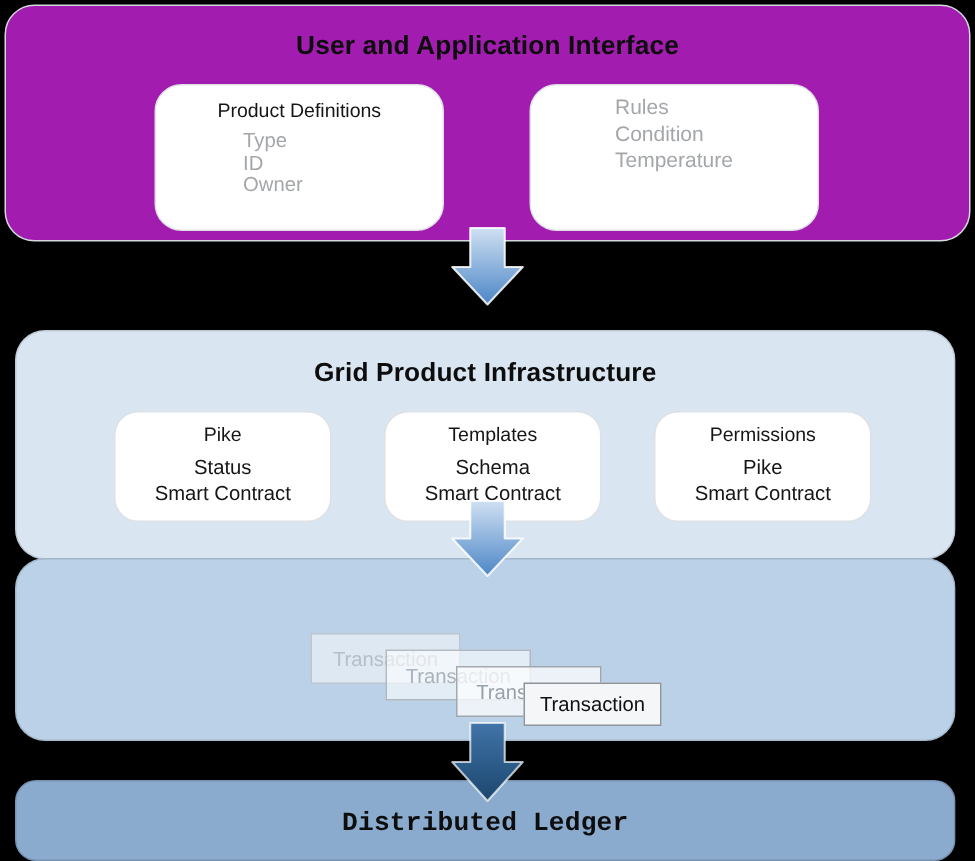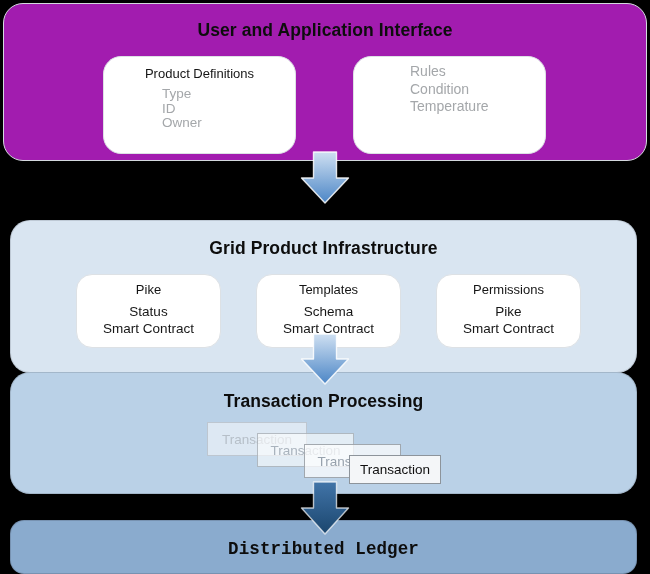--- a/index.html
+++ b/index.html
@@ -101,21 +101,20 @@
     <div id="card-permissions" class="card sc-card">
       <div class="card-title">Permissions</div>
       <div class="sc-lines">
         <div>Pike</div>
         <div>Smart Contract</div>
       </div>
     </div>
   </section>
 
   <section id="sec-txn" class="section" style="background: rgb(186, 209, 231);">
-    <h2 class="section-title">Transaction Processing</h2>
 
     <div id="txn-1" class="txn-box">
       <span>Transaction</span>
     </div>
     <div id="txn-2" class="txn-box">
       <span>Transaction</span>
     </div>
     <div id="txn-3" class="txn-box">
       <span>Transaction</span>
     </div>

